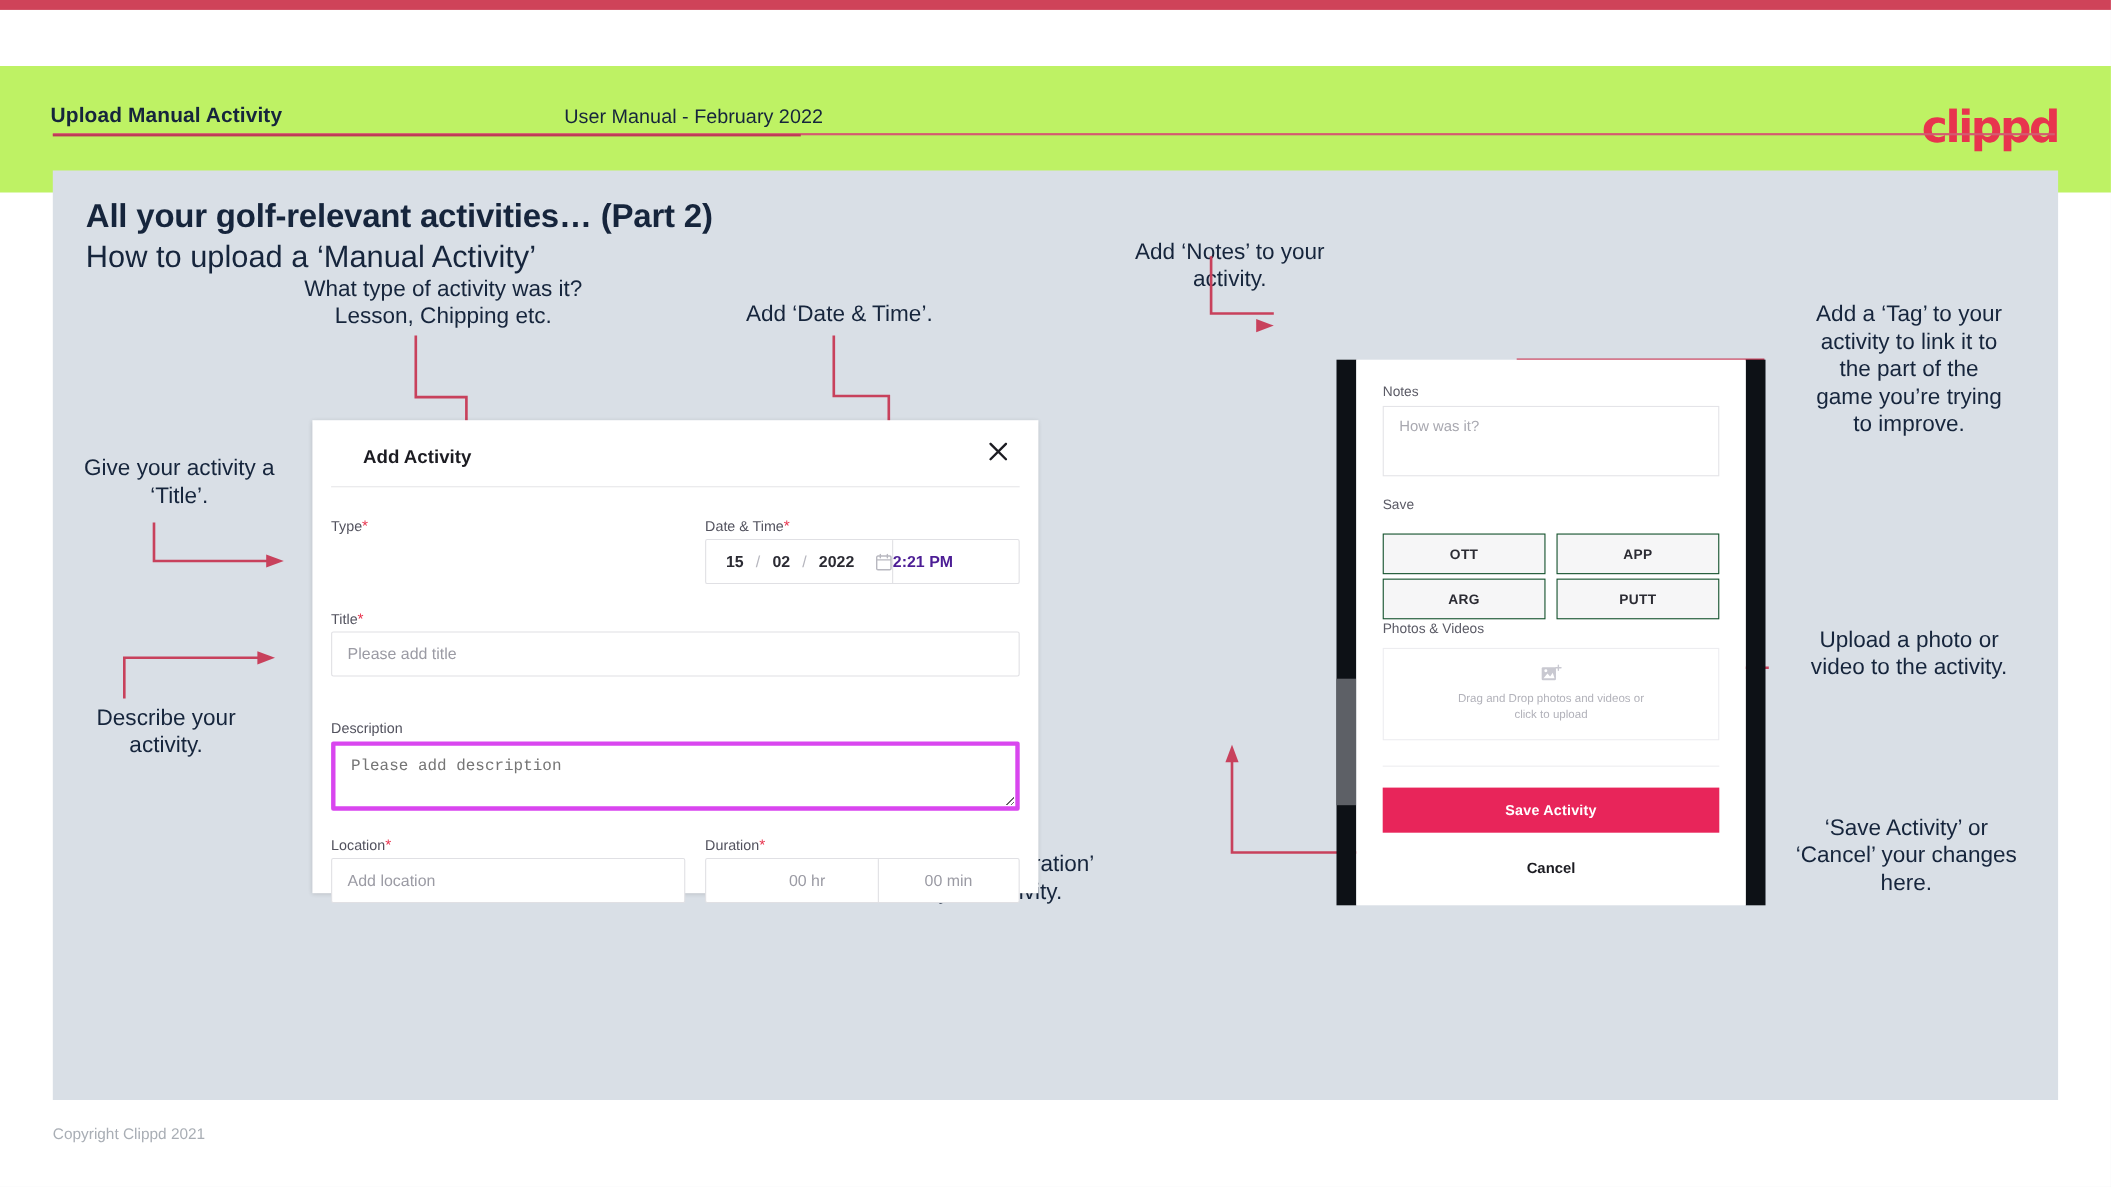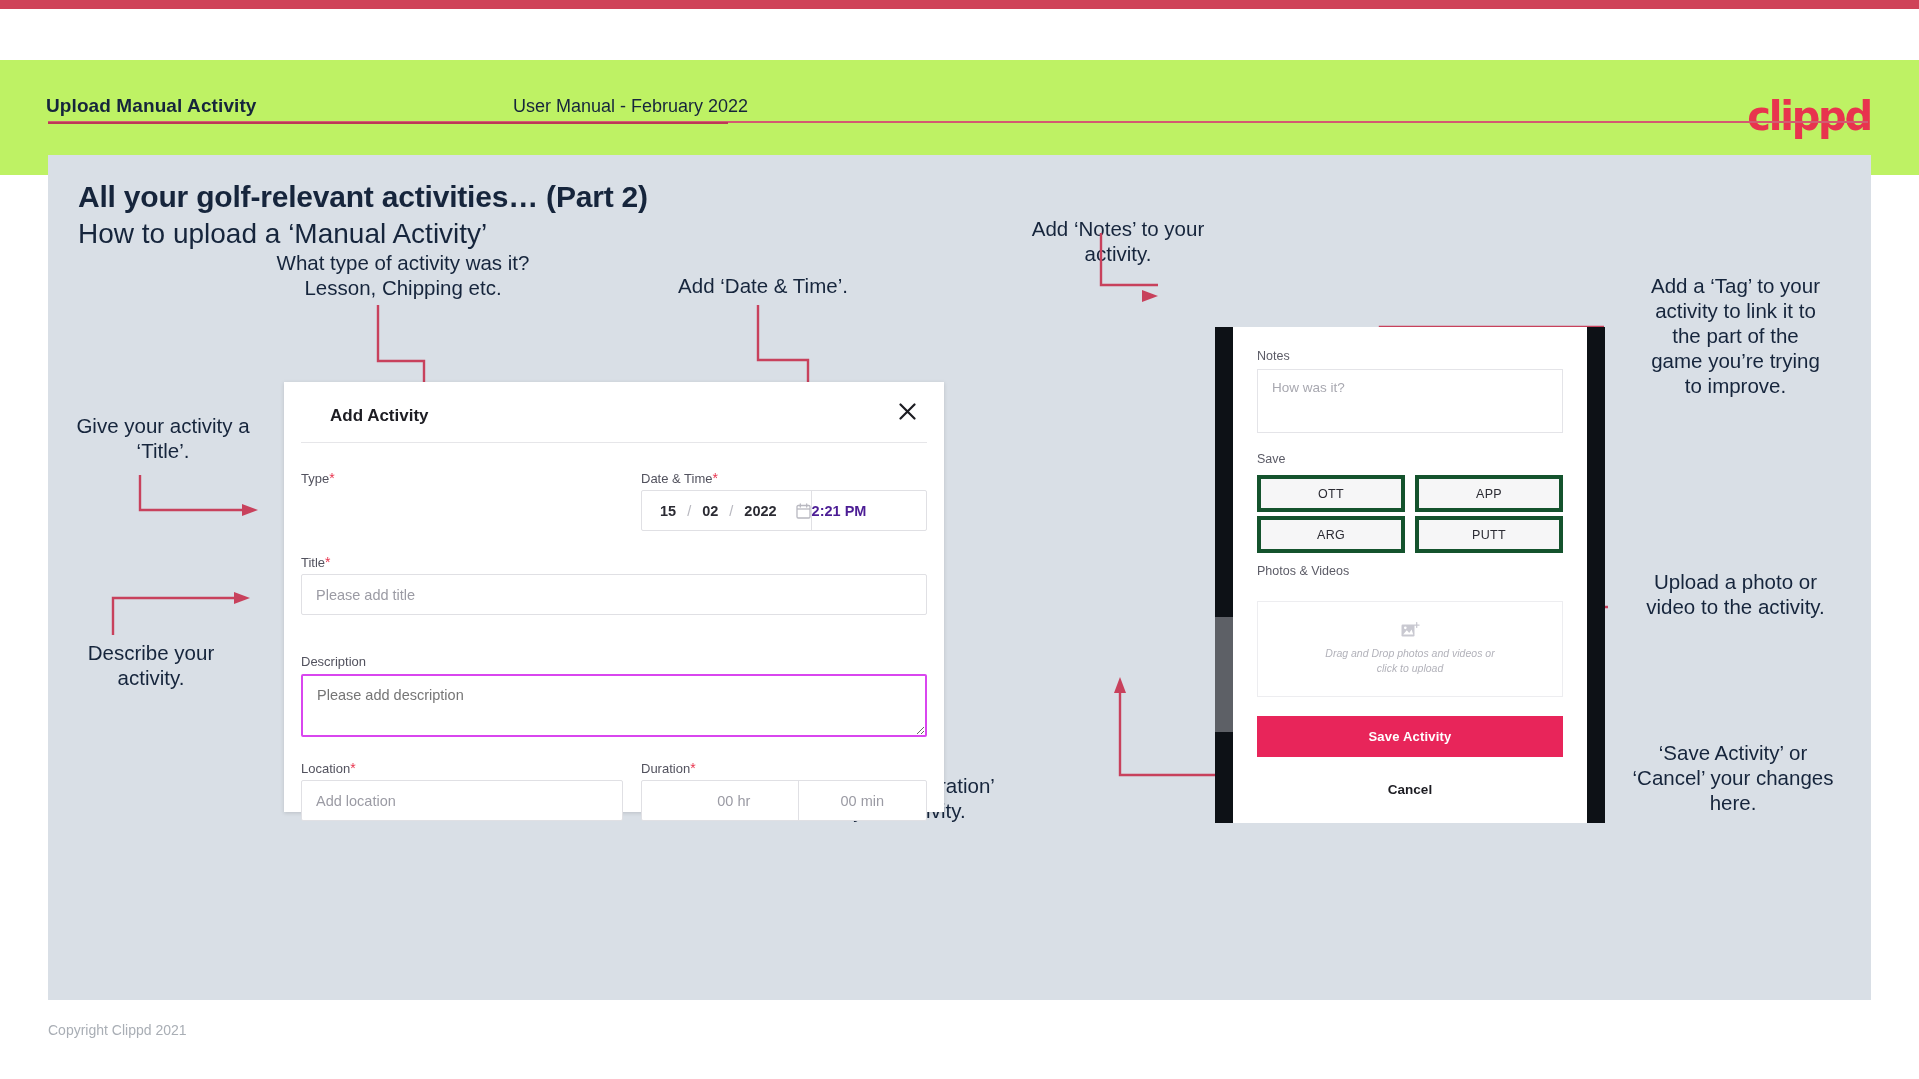--- a/index.html
+++ b/index.html
@@ -131,22 +131,22 @@
   }
 
   .dur-wrap{
     position:absolute; border:1px solid #e0e0e4; background:#fff; border-radius:2px;
     display:flex; align-items:center;padding-left:28px;
   }
   .dur-cell{ flex:1; text-align:center; font-size:14.5px; color:#9b9ba4;}
 
   textarea.ta{
     position:absolute;
-    border:2px solid #d946ef; background:#fff; border-radius:2px;
-    font-family:Liberation Sans, sans-serif;
+    border:4px solid #d946ef; background:#fff; border-radius:2px;
+    font-family:Liberation Mono, monospace;
     font-size:14.5px; color:#9b9ba4;
     padding:11px 0 0 14px;
     resize:vertical;
   }
 
   
   .phone{
     position:absolute; left:1167px; top:172px; width:390px; height:496px;
   }
   .phone-bezel-l{ position:absolute; left:0; top:0; width:18px; height:496px; background:#0d1116;}
@@ -155,23 +155,23 @@
   .phone-screen{
     position:absolute; left:18px; top:0; width:354px; height:496px;
     background:#ffffff;
   }
   .ph-label{ position:absolute; font-size:12.5px; color:#5b5b66;}
   .ph-inp{
     position:absolute; border:1px solid #e4e4e8; background:#fff;
     font-size:13.5px; color:#a8a8b0; padding:10px 0 0 14px;
   }
   .tag-btn{
-    position:absolute; border:4px solid #14532d; background:#f6f6f7;
+    position:absolute; border:1px solid #14532d; background:#f6f6f7;
     display:flex; align-items:center; justify-content:center;
-    font-size:12.5px; font-weight:400; color:#2b2b33; letter-spacing:.3px;
+    font-size:12.5px; font-weight:700; color:#2b2b33; letter-spacing:.3px;margin-top:10px;
   }
   .drop-zone{
     position:absolute; border:1px solid #ededf0; background:#fff;
     display:flex; flex-direction:column; align-items:center; justify-content:center;
   }
   .drop-txt{ font-size:10.5px; color:#b2b2ba; text-align:center; line-height:1.45; margin-top:7px;}
   .ph-rule{ position:absolute; background:#ededf0; height:1px;}
   .save-btn{
     position:absolute; background:#e8255a; color:#fff;
     display:flex;align-items:center;justify-content:center;
@@ -339,21 +339,21 @@
 
       <div class="ph-label" style="left:24px; top:125px;">Save</div>
 
       <div class="tag-btn" style="left:24px;  top:148px; width:148px; height:37px;">OTT</div>
       <div class="tag-btn" style="left:182px; top:148px; width:148px; height:37px;">APP</div>
       <div class="tag-btn" style="left:24px;  top:189px; width:148px; height:37px;">ARG</div>
       <div class="tag-btn" style="left:182px; top:189px; width:148px; height:37px;">PUTT</div>
 
       <div class="ph-label" style="left:24px; top:237px;">Photos &amp; Videos</div>
 
-      <div class="drop-zone" style="left:24px; top:274px; width:306px; height:96px;font-style:italic;">
+      <div class="drop-zone" style="left:24px; top:262px; width:306px; height:84px;">
         <svg width="19" height="17" viewBox="0 0 19 17">
           <rect x="0.5" y="2.5" width="13" height="12" rx="1.2" fill="#c9c9d1"></rect>
           <path d="M2.2,12.5 L5.8,8.2 L8.2,11 L10.6,7.6 L12.2,12.5 Z" fill="#ffffff"></path>
           <circle cx="4.3" cy="5.8" r="1.35" fill="#ffffff"></circle>
           <path d="M15.7,0.6 L15.7,5.4 M13.3,3 L18.1,3" stroke="#c9c9d1" stroke-width="1.25" stroke-linecap="round"></path>
         </svg>
         <div class="drop-txt">
           <div>Drag and Drop photos and videos or</div>
           <div>click to upload</div>
         </div>

